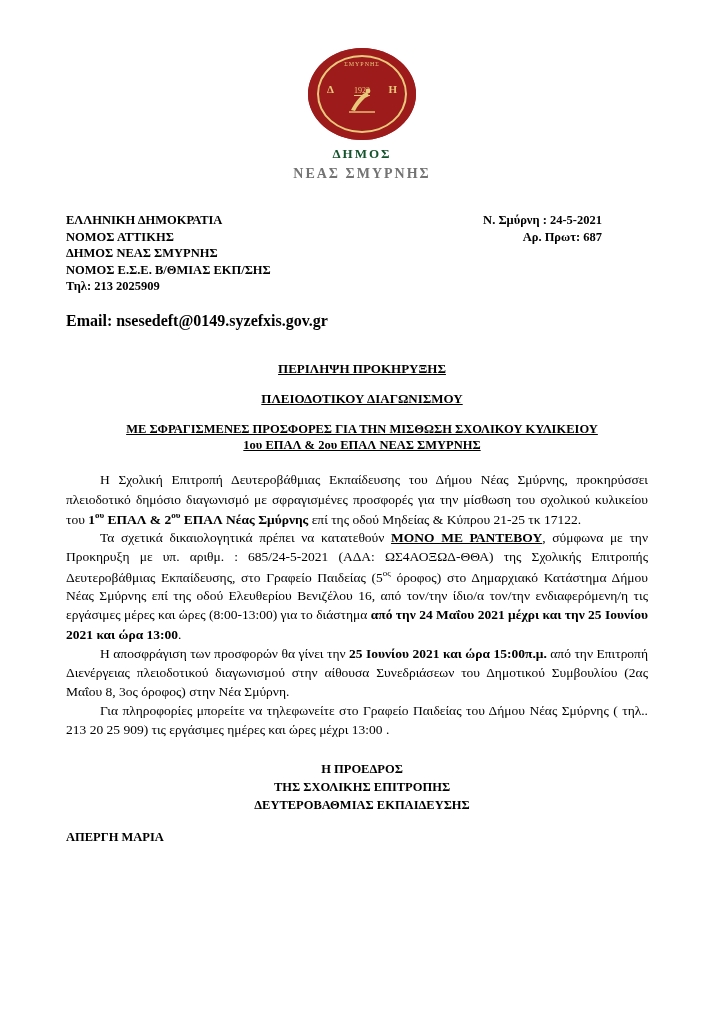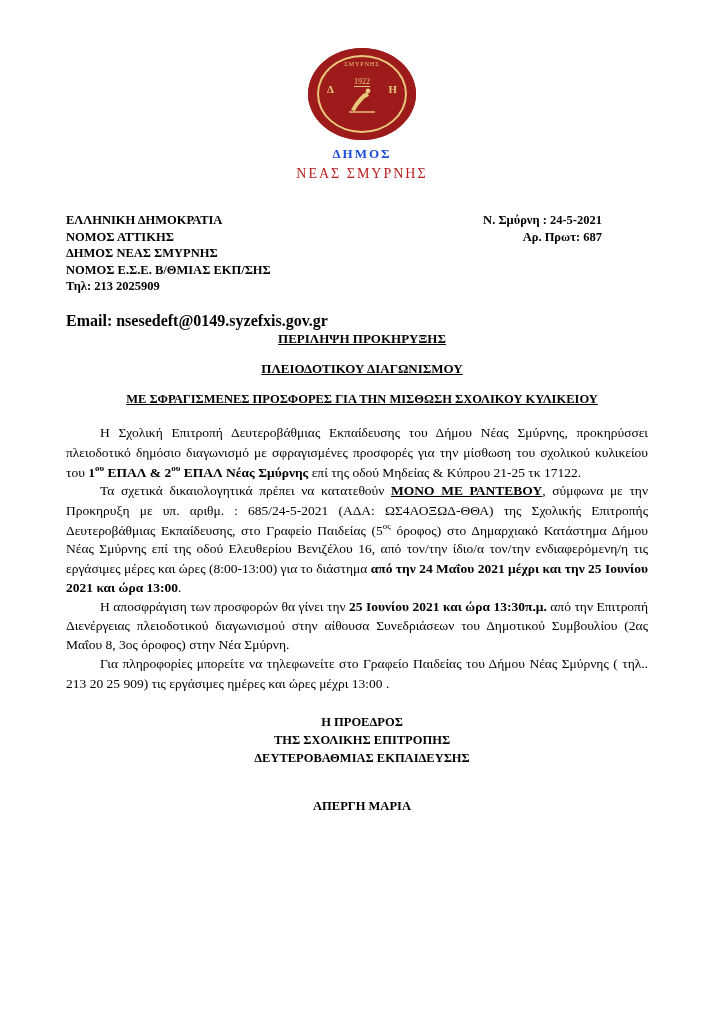--- a/index.html
+++ b/index.html
@@ -57,21 +57,21 @@
     letter-spacing: 1px;
     color: #e8c87a;
     position: absolute;
     top: 4px;
     font-family: "Liberation Serif", serif;
   }
   .seal-year {
     font-size: 8px;
     color: #e8c87a;
     position: absolute;
-    top: 20px;
+    top: 29px;
     left: 50%;
     transform: translateX(-50%);
     border-bottom: 1px solid #e8c87a;
     padding-bottom: 0;
   }
   .seal-fig {
     width: 30px;
     height: 26px;
     margin-top: 14px;
   }
@@ -87,30 +87,30 @@
     position: absolute;
     right: 8px;
     top: 26px;
     font-size: 11px;
     color: #e8c87a;
     font-weight: bold;
   }
   .logo-name1 {
     font-size: 13px;
     letter-spacing: 2px;
-    color: #1d4ed8;
+    color: #14532d;
     font-weight: bold;
     margin-top: 6px;
     font-family: "Liberation Serif", serif;
   }
   .logo-name2 {
     font-size: 14px;
     letter-spacing: 2px;
-    color: #b91c1c;
-    font-weight: normal;
+    color: #737373;
+    font-weight: bold;
     margin-top: 4px;
     font-family: "Liberation Serif", serif;
   }
 
   
   .header {
     margin-top: 30px;
     font-size: 12.5px;
     font-weight: bold;
     line-height: 1.32;
@@ -124,20 +124,21 @@
   .header-right { white-space: nowrap; padding-right: 56px; }
   .header-line { white-space: nowrap; }
   .email-line {
     margin-top: 15px;
     font-size: 16px;
     font-weight: bold;
   }
 
   
   .titles {
+    margin-top: 30px;
     text-align: center;
     font-weight: bold;
   }
   .title1, .title2 {
     font-size: 13px;
     text-decoration: underline;
     margin-bottom: 14px;
   }
   .title3 {
     font-size: 12.5px;
@@ -162,22 +163,22 @@
 
   
   .signature {
     margin-top: 20px;
     text-align: center;
     font-size: 12.5px;
     font-weight: bold;
     line-height: 1.45;
   }
   .signature-name {
-    margin-top: 32px;
-    text-align: center;
+    margin-top: 16px;
+    text-align: left;
     font-size: 12.5px;
     font-weight: bold;
   }
 </style>
 </head>
 <body>
 
 <div class="page">
 
   <div class="logo-block">
@@ -211,29 +212,30 @@
     <div class="header-line">ΝΟΜΟΣ Ε.Σ.Ε. Β/ΘΜΙΑΣ ΕΚΠ/ΣΗΣ</div>
     <div class="header-line">Τηλ: 213 2025909</div>
     <div class="email-line">Email: nsesedeft@0149.syzefxis.gov.gr</div>
   </div>
 
   <div class="titles">
     <div class="title1">ΠΕΡΙΛΗΨΗ ΠΡΟΚΗΡΥΞΗΣ</div>
     <div class="title2">ΠΛΕΙΟΔΟΤΙΚΟΥ ΔΙΑΓΩΝΙΣΜΟΥ</div>
     <div class="title3">
       <div>ΜΕ ΣΦΡΑΓΙΣΜΕΝΕΣ ΠΡΟΣΦΟΡΕΣ ΓΙΑ ΤΗΝ ΜΙΣΘΩΣΗ ΣΧΟΛΙΚΟΥ ΚΥΛΙΚΕΙΟΥ</div>
+      <div>1ου ΕΠΑΛ &amp; 2ου ΕΠΑΛ ΝΕΑΣ ΣΜΥΡΝΗΣ</div>
     </div>
   </div>
 
   <div class="body-text">
     <p><span>Η Σχολική Επιτροπή Δευτεροβάθμιας Εκπαίδευσης του Δήμου Νέας Σμύρνης, προκηρύσσει πλειοδοτικό δημόσιο διαγωνισμό με σφραγισμένες προσφορές για την μίσθωση του σχολικού κυλικείου του </span><span class="b">1</span><span class="b sup">ου</span><span class="b"> ΕΠΑΛ &amp; 2</span><span class="b sup">ου</span><span class="b"> ΕΠΑΛ Νέας Σμύρνης</span><span> επί της οδού Μηδείας &amp; Κύπρου 21-25 τκ 17122.</span></p>
 
     <p><span>Τα σχετικά δικαιολογητικά πρέπει να κατατεθούν </span><span class="bu">ΜΟΝΟ ΜΕ ΡΑΝΤΕΒΟΥ</span><span>, σύμφωνα με την Προκηρυξη με υπ. αριθμ. : 685/24-5-2021 (ΑΔΑ: ΩΣ4ΑΟΞΩΔ-ΘΘΑ) της Σχολικής Επιτροπής Δευτεροβάθμιας Εκπαίδευσης, στο Γραφείο Παιδείας (5</span><span class="sup">ος</span><span> όροφος) στο Δημαρχιακό Κατάστημα Δήμου Νέας Σμύρνης επί της οδού Ελευθερίου Βενιζέλου 16, από τον/την ίδιο/α τον/την ενδιαφερόμενη/η  τις εργάσιμες μέρες και ώρες (8:00-13:00) για το διάστημα </span><span class="b">από την 24 Μαΐου 2021 μέχρι και την 25 Ιουνίου 2021 και ώρα 13:00</span><span>.</span></p>
 
-    <p><span>Η αποσφράγιση των προσφορών θα γίνει την </span><span class="b">25 Ιουνίου 2021 και ώρα 13:30π.μ.</span><span> από την Επιτροπή Διενέργειας πλειοδοτικού διαγωνισμού στην αίθουσα Συνεδριάσεων του Δημοτικού Συμβουλίου (2ας Μαΐου 8, 3ος όροφος) στην Νέα Σμύρνη.</span></p>
+    <p><span>Η αποσφράγιση των προσφορών θα γίνει την </span><span class="b">25 Ιουνίου 2021 και ώρα 15:00π.μ.</span><span> από την Επιτροπή Διενέργειας πλειοδοτικού διαγωνισμού στην αίθουσα Συνεδριάσεων του Δημοτικού Συμβουλίου (2ας Μαΐου 8, 3ος όροφος) στην Νέα Σμύρνη.</span></p>
 
     <p>Για πληροφορίες μπορείτε να τηλεφωνείτε  στο Γραφείο Παιδείας του Δήμου Νέας Σμύρνης ( τηλ.. 213 20 25 909) τις εργάσιμες ημέρες και ώρες μέχρι 13:00 .</p>
   </div>
 
   <div class="signature">
     <div>Η ΠΡΟΕΔΡΟΣ</div>
     <div>ΤΗΣ ΣΧΟΛΙΚΗΣ ΕΠΙΤΡΟΠΗΣ</div>
     <div>ΔΕΥΤΕΡΟΒΑΘΜΙΑΣ ΕΚΠΑΙΔΕΥΣΗΣ</div>
   </div>
   <div class="signature-name">ΑΠΕΡΓΗ ΜΑΡΙΑ</div>

